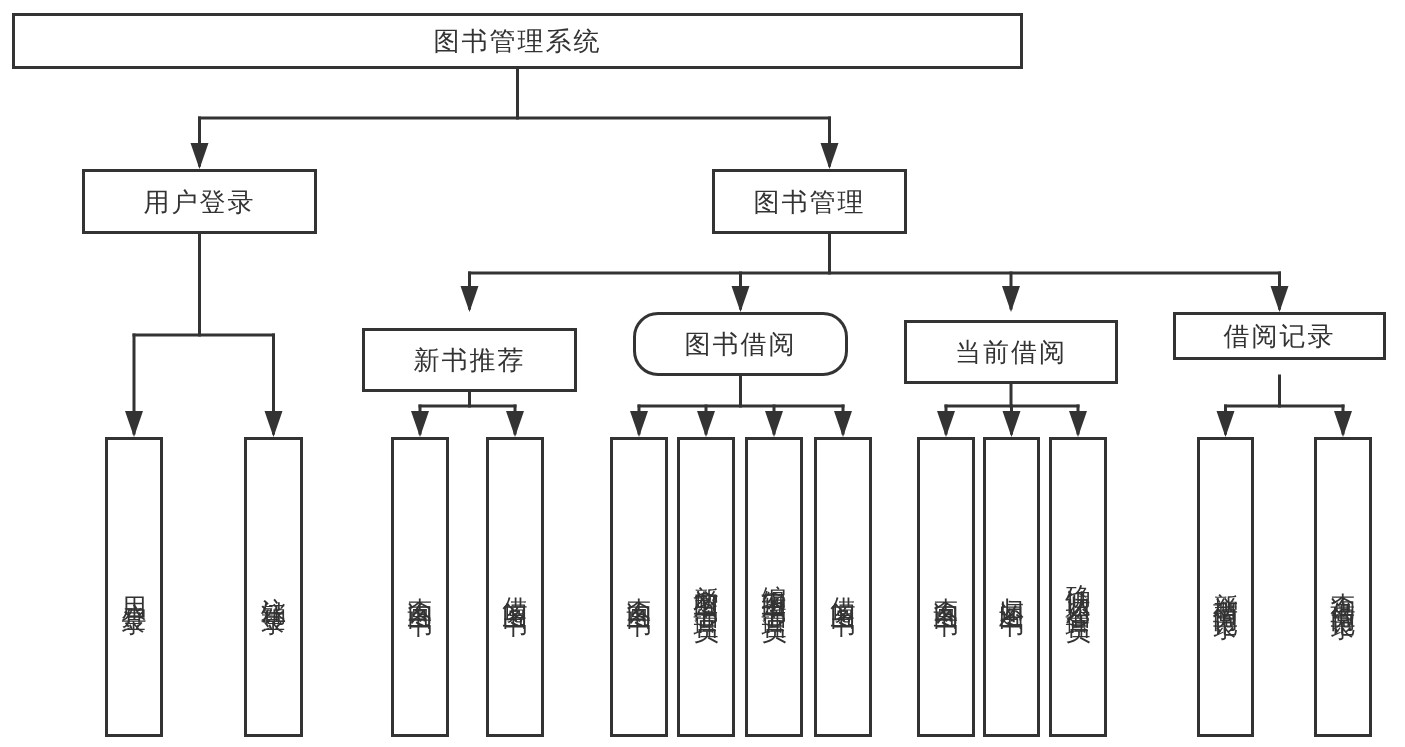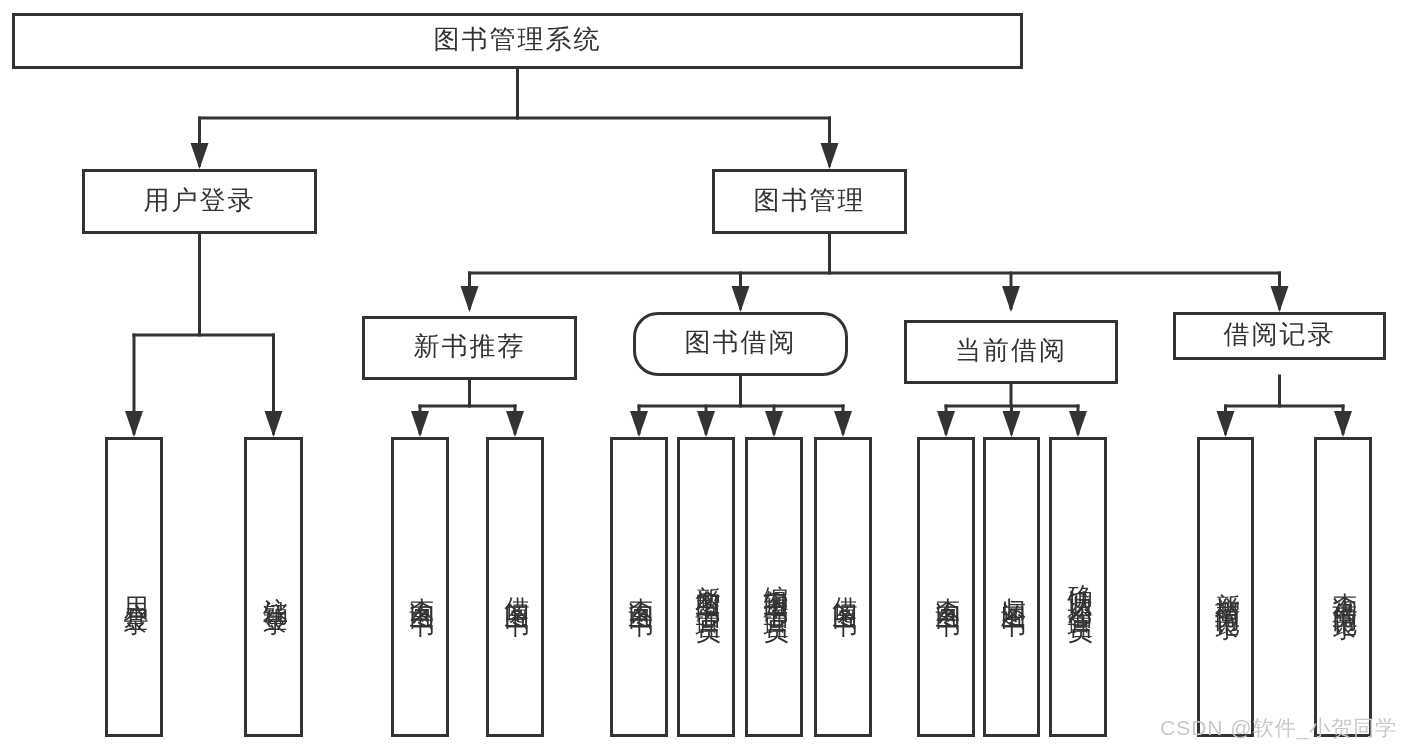--- a/index.html
+++ b/index.html
@@ -17,21 +17,20 @@
     width: 1405px; height: 747px;
   }
   .node {
     position: absolute;
     box-sizing: border-box;
     border: 3px solid #333333;
     background: #ffffff;
     display: flex;
     align-items: center;
     justify-content: center;
-    font-family: Liberation Mono, monospace;
   }
   .node .label {
     color: #333333;
     font-size: 26px;
     letter-spacing: 2px;
     white-space: nowrap;
     line-height: 1;
   }
   .node.vertical .label {
     writing-mode: vertical-rl;
@@ -112,21 +111,21 @@
   <div id="nodes">
       <div class="node" style="left: 12px; top: 13px; width: 1011px; height: 56px; border-color: rgb(51, 51, 51);">
         <span class="label" style="color: rgb(51, 51, 51);">图书管理系统</span>
       </div>
       <div class="node" style="left: 82px; top: 169px; width: 235px; height: 65px; border-color: rgb(51, 51, 51);">
         <span class="label" style="color: rgb(51, 51, 51);">用户登录</span>
       </div>
       <div class="node" style="left: 712px; top: 169px; width: 195px; height: 65px; border-color: rgb(51, 51, 51);">
         <span class="label" style="color: rgb(51, 51, 51);">图书管理</span>
       </div>
-      <div class="node" style="left: 362px; top: 316px; width: 215px; height: 64px; border-color: rgb(51, 51, 51);">
+      <div class="node" style="left: 362px; top: 328px; width: 215px; height: 64px; border-color: rgb(51, 51, 51);">
         <span class="label" style="color: rgb(51, 51, 51);">新书推荐</span>
       </div>
       <div class="node" style="left: 633px; top: 312px; width: 215px; height: 64px; border-color: rgb(51, 51, 51); border-radius: 25px;">
         <span class="label" style="color: rgb(51, 51, 51);">图书借阅</span>
       </div>
       <div class="node" style="left: 904px; top: 312px; width: 214px; height: 64px; border-color: rgb(51, 51, 51); margin-top: 8px;">
         <span class="label" style="color: rgb(51, 51, 51);">当前借阅</span>
       </div>
       <div class="node" style="left: 1173px; top: 312px; width: 213px; height: 48px; border-color: rgb(51, 51, 51);">
         <span class="label" style="color: rgb(51, 51, 51);">借阅记录</span>
@@ -164,14 +163,13 @@
       <div class="node vertical" style="left: 1049px; top: 437px; width: 58px; height: 300px; border-color: rgb(51, 51, 51);">
         <span class="label" style="color: rgb(51, 51, 51);">确认归还（管理员）</span>
       </div>
       <div class="node vertical" style="left: 1197px; top: 437px; width: 57px; height: 300px; border-color: rgb(51, 51, 51);">
         <span class="label" style="color: rgb(51, 51, 51);">新增借阅记录</span>
       </div>
       <div class="node vertical" style="left: 1314px; top: 437px; width: 58px; height: 300px; border-color: rgb(51, 51, 51);">
         <span class="label" style="color: rgb(51, 51, 51);">查询借阅记录</span>
       </div>
     </div>
-  <div id="watermark" style="color: rgb(201, 201, 201);">CSDN @软件_小贺同学</div>
 </div>
 
 </body></html>

